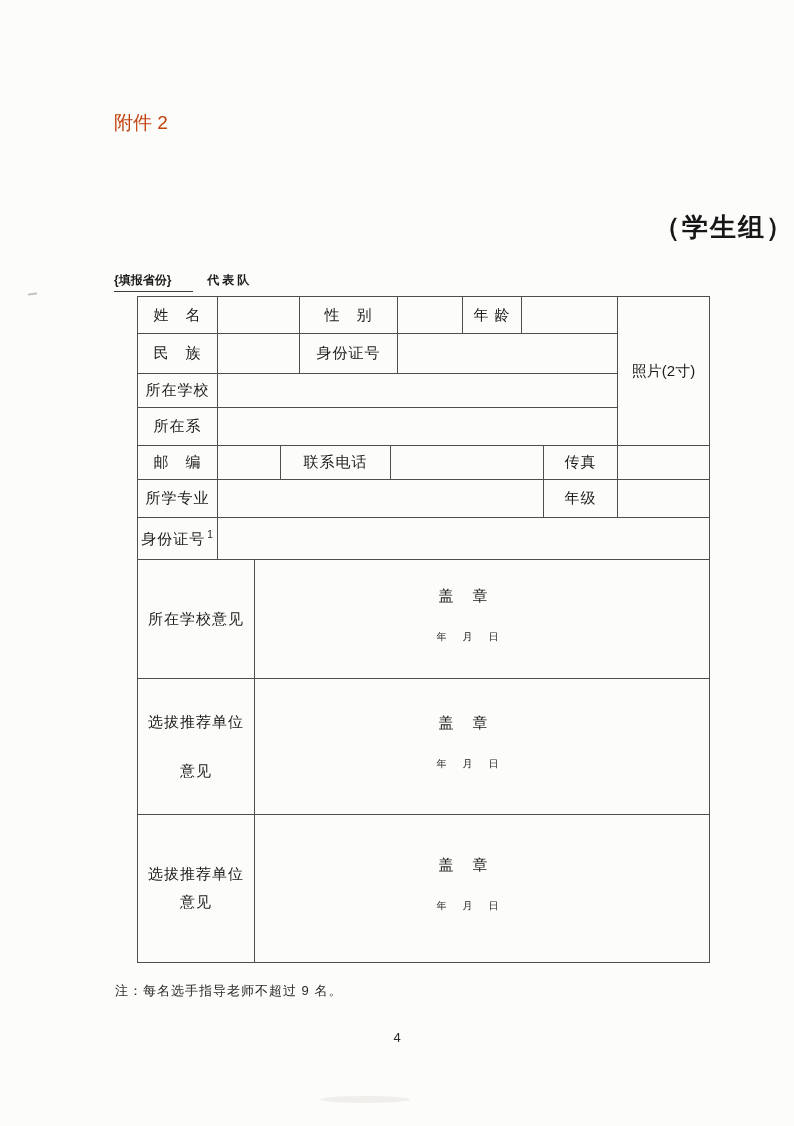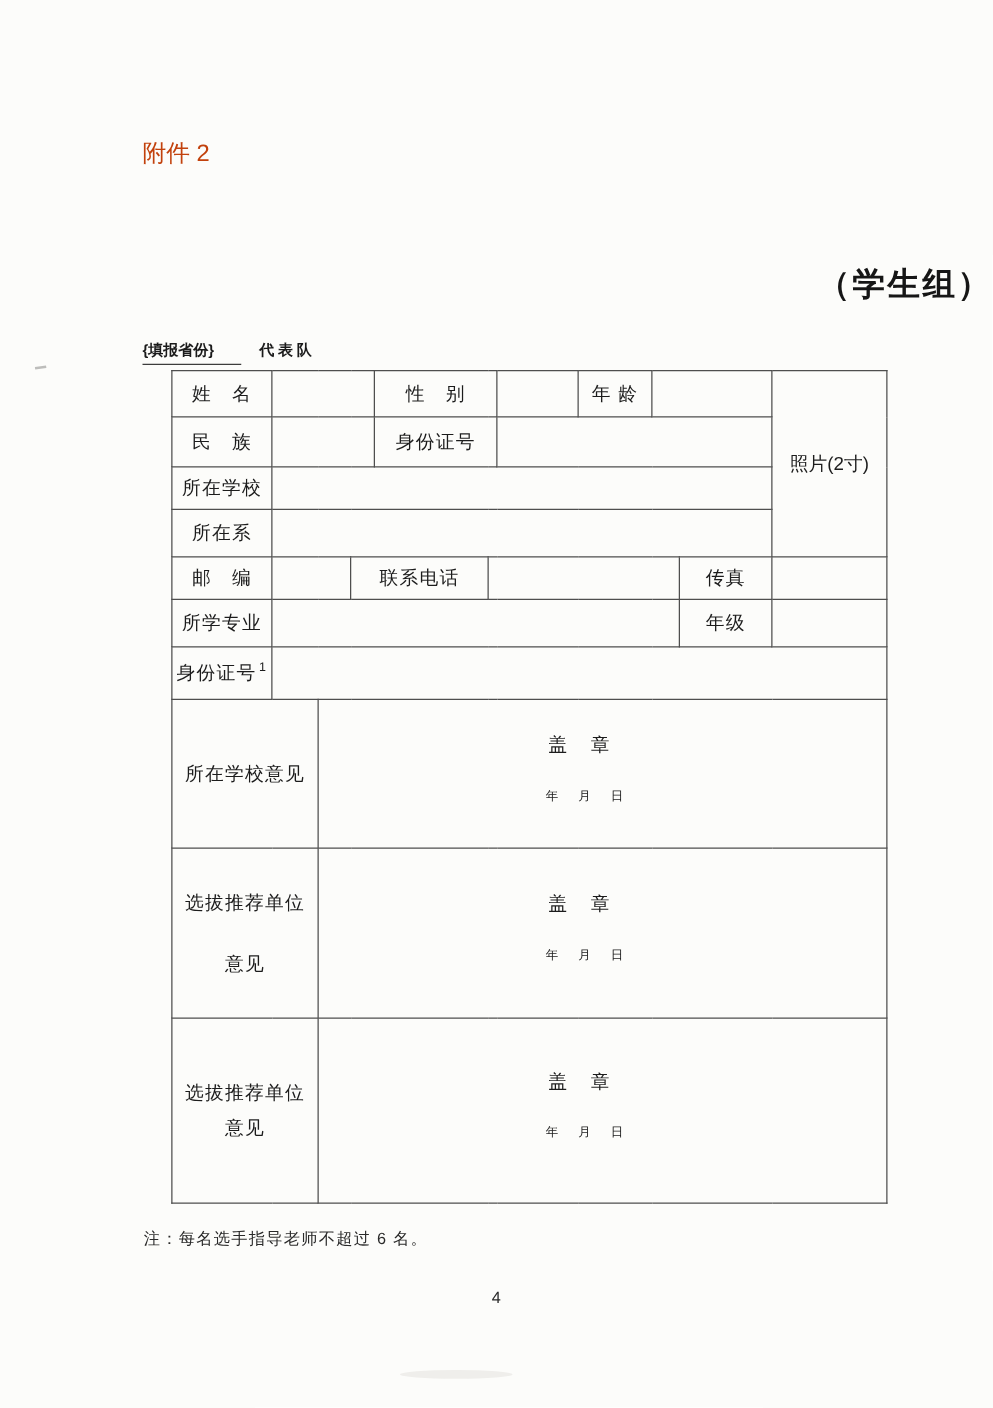--- a/index.html
+++ b/index.html
@@ -240,20 +240,20 @@
         </div>
       </td>
       <td class="op-content" colspan="9">
         <div class="seal">盖　章</div>
         <div class="date-line">年　月　日</div>
       </td>
     </tr>
   </tbody>
     </table>
 
-  <div class="footnote">注：每名选手指导老师不超过 6 名。</div>
+  <div class="footnote">注：每名选手指导老师不超过 9 名。</div>
 
   <div class="pagenum">4</div>
 
   <div class="artifact-dash"></div>
   <div class="artifact-smudge"></div>
 
 </div>
 
 </body></html>

